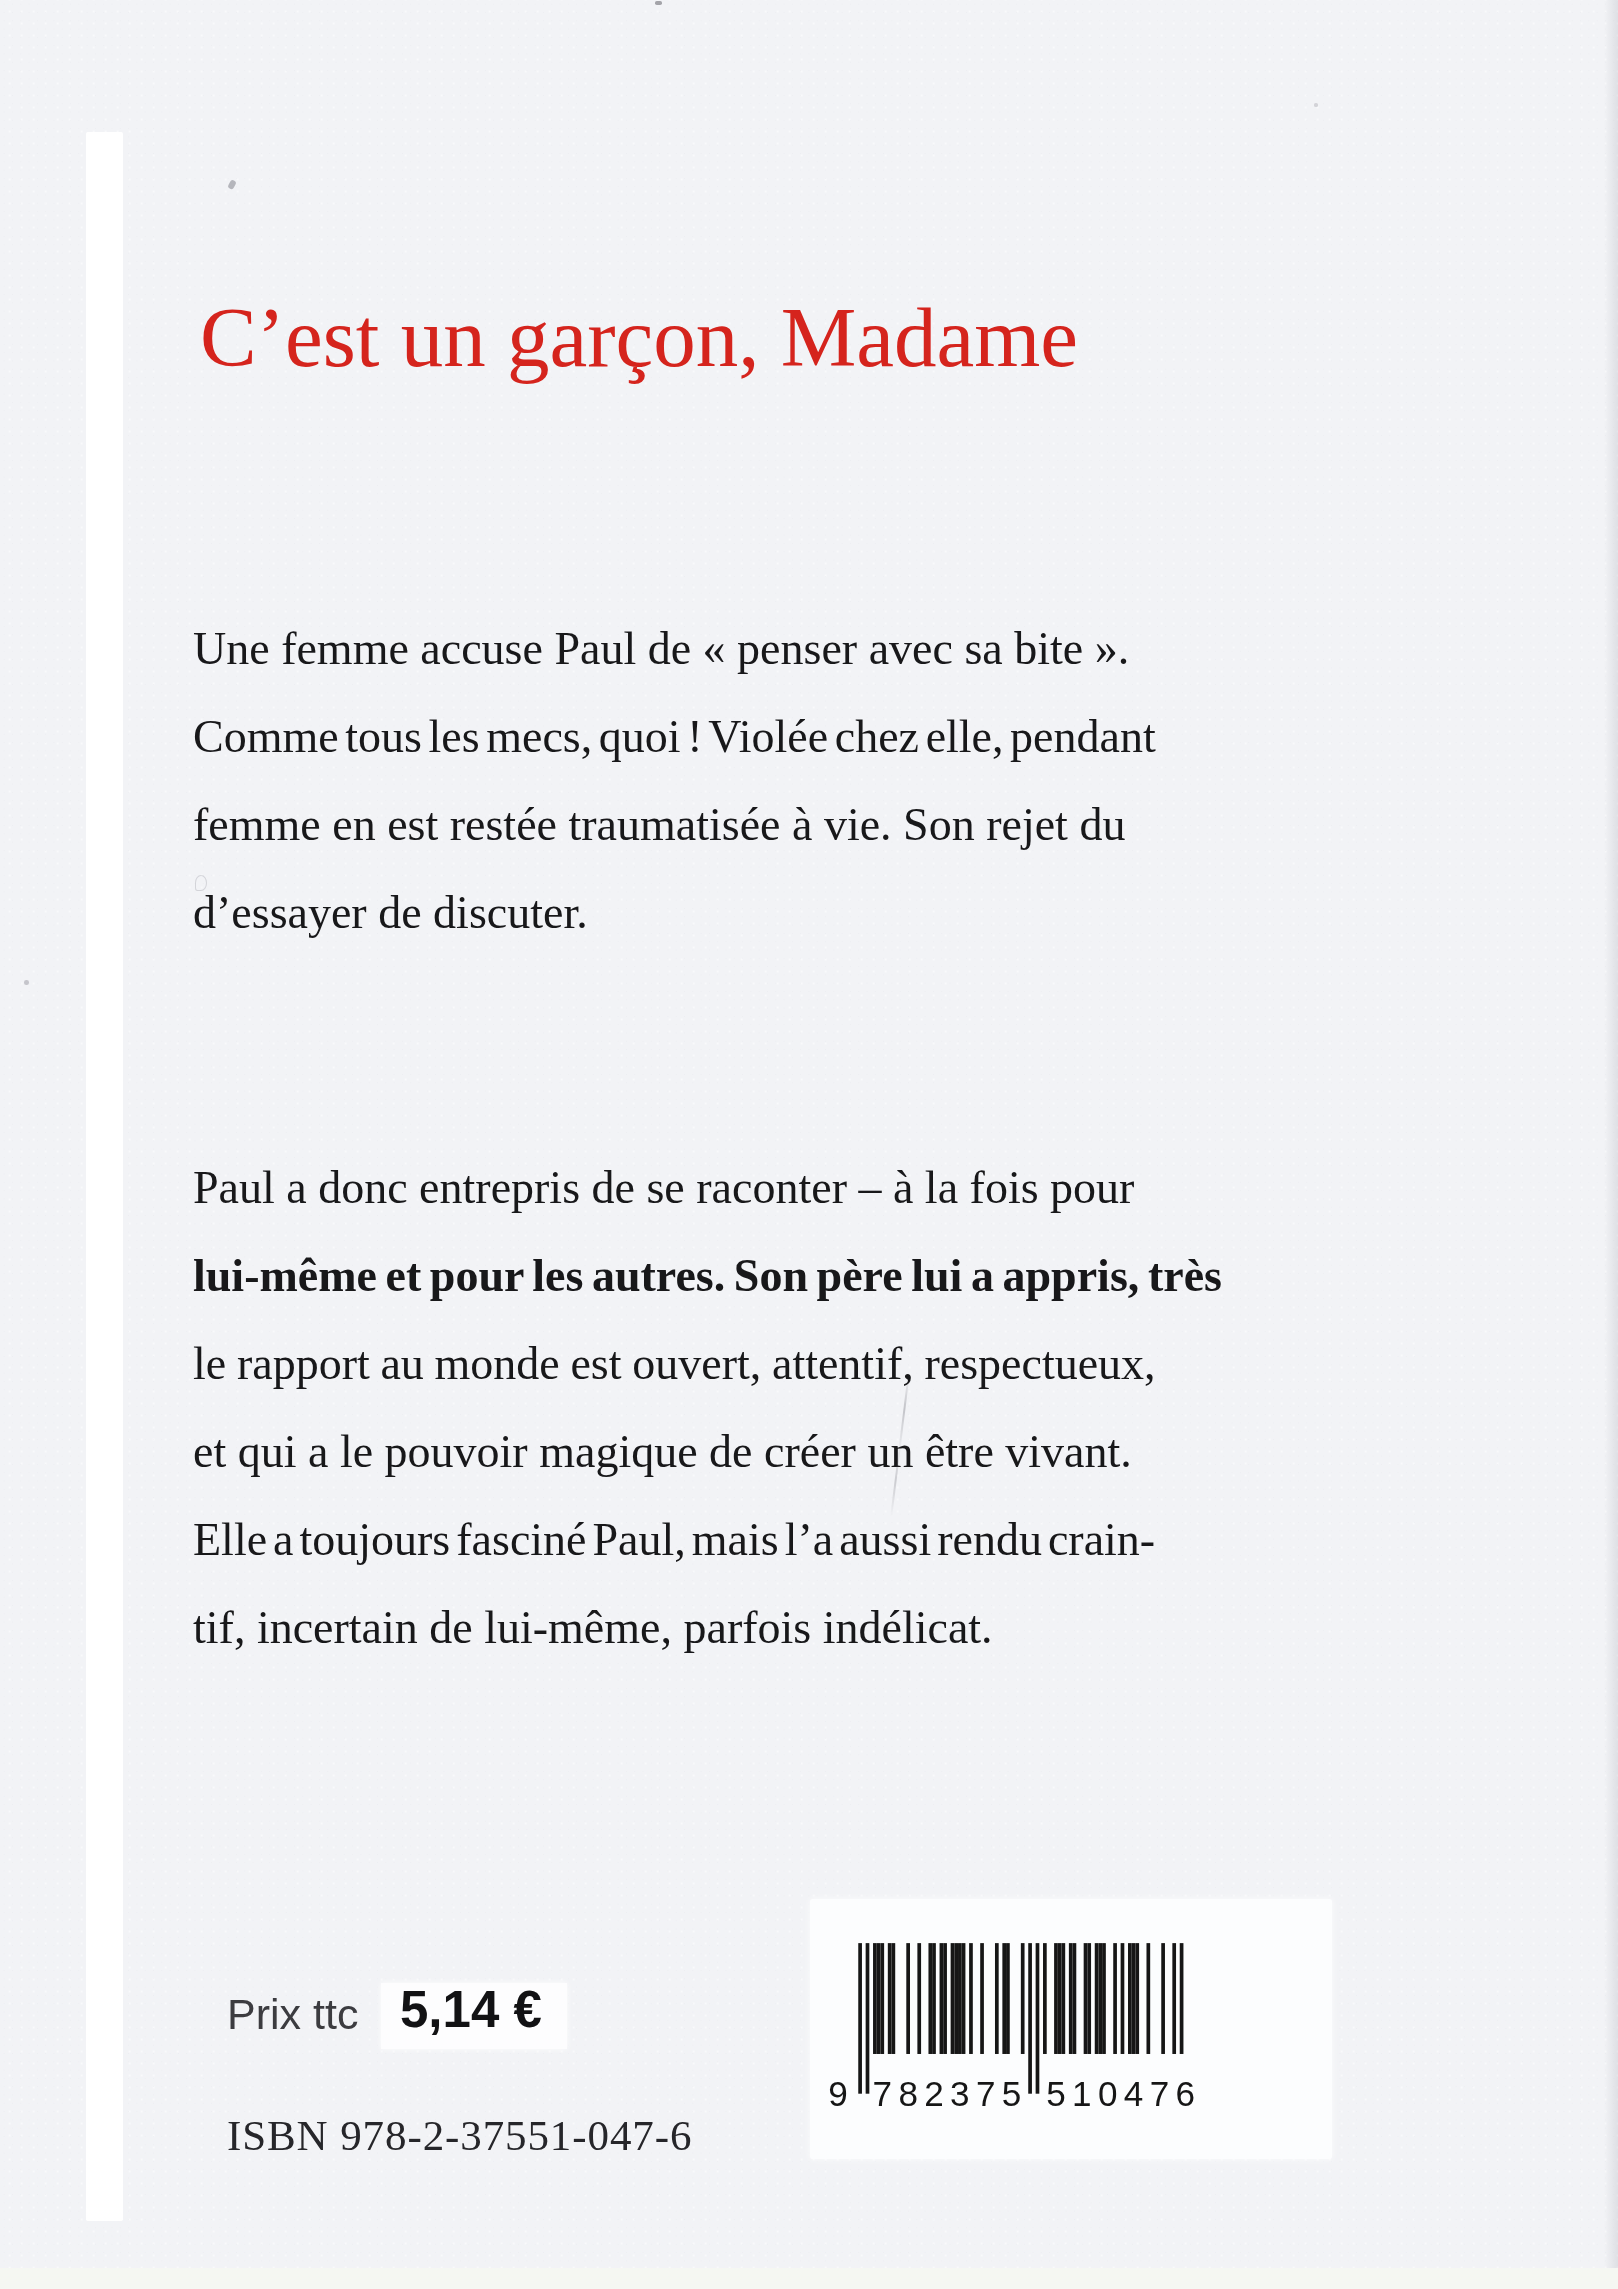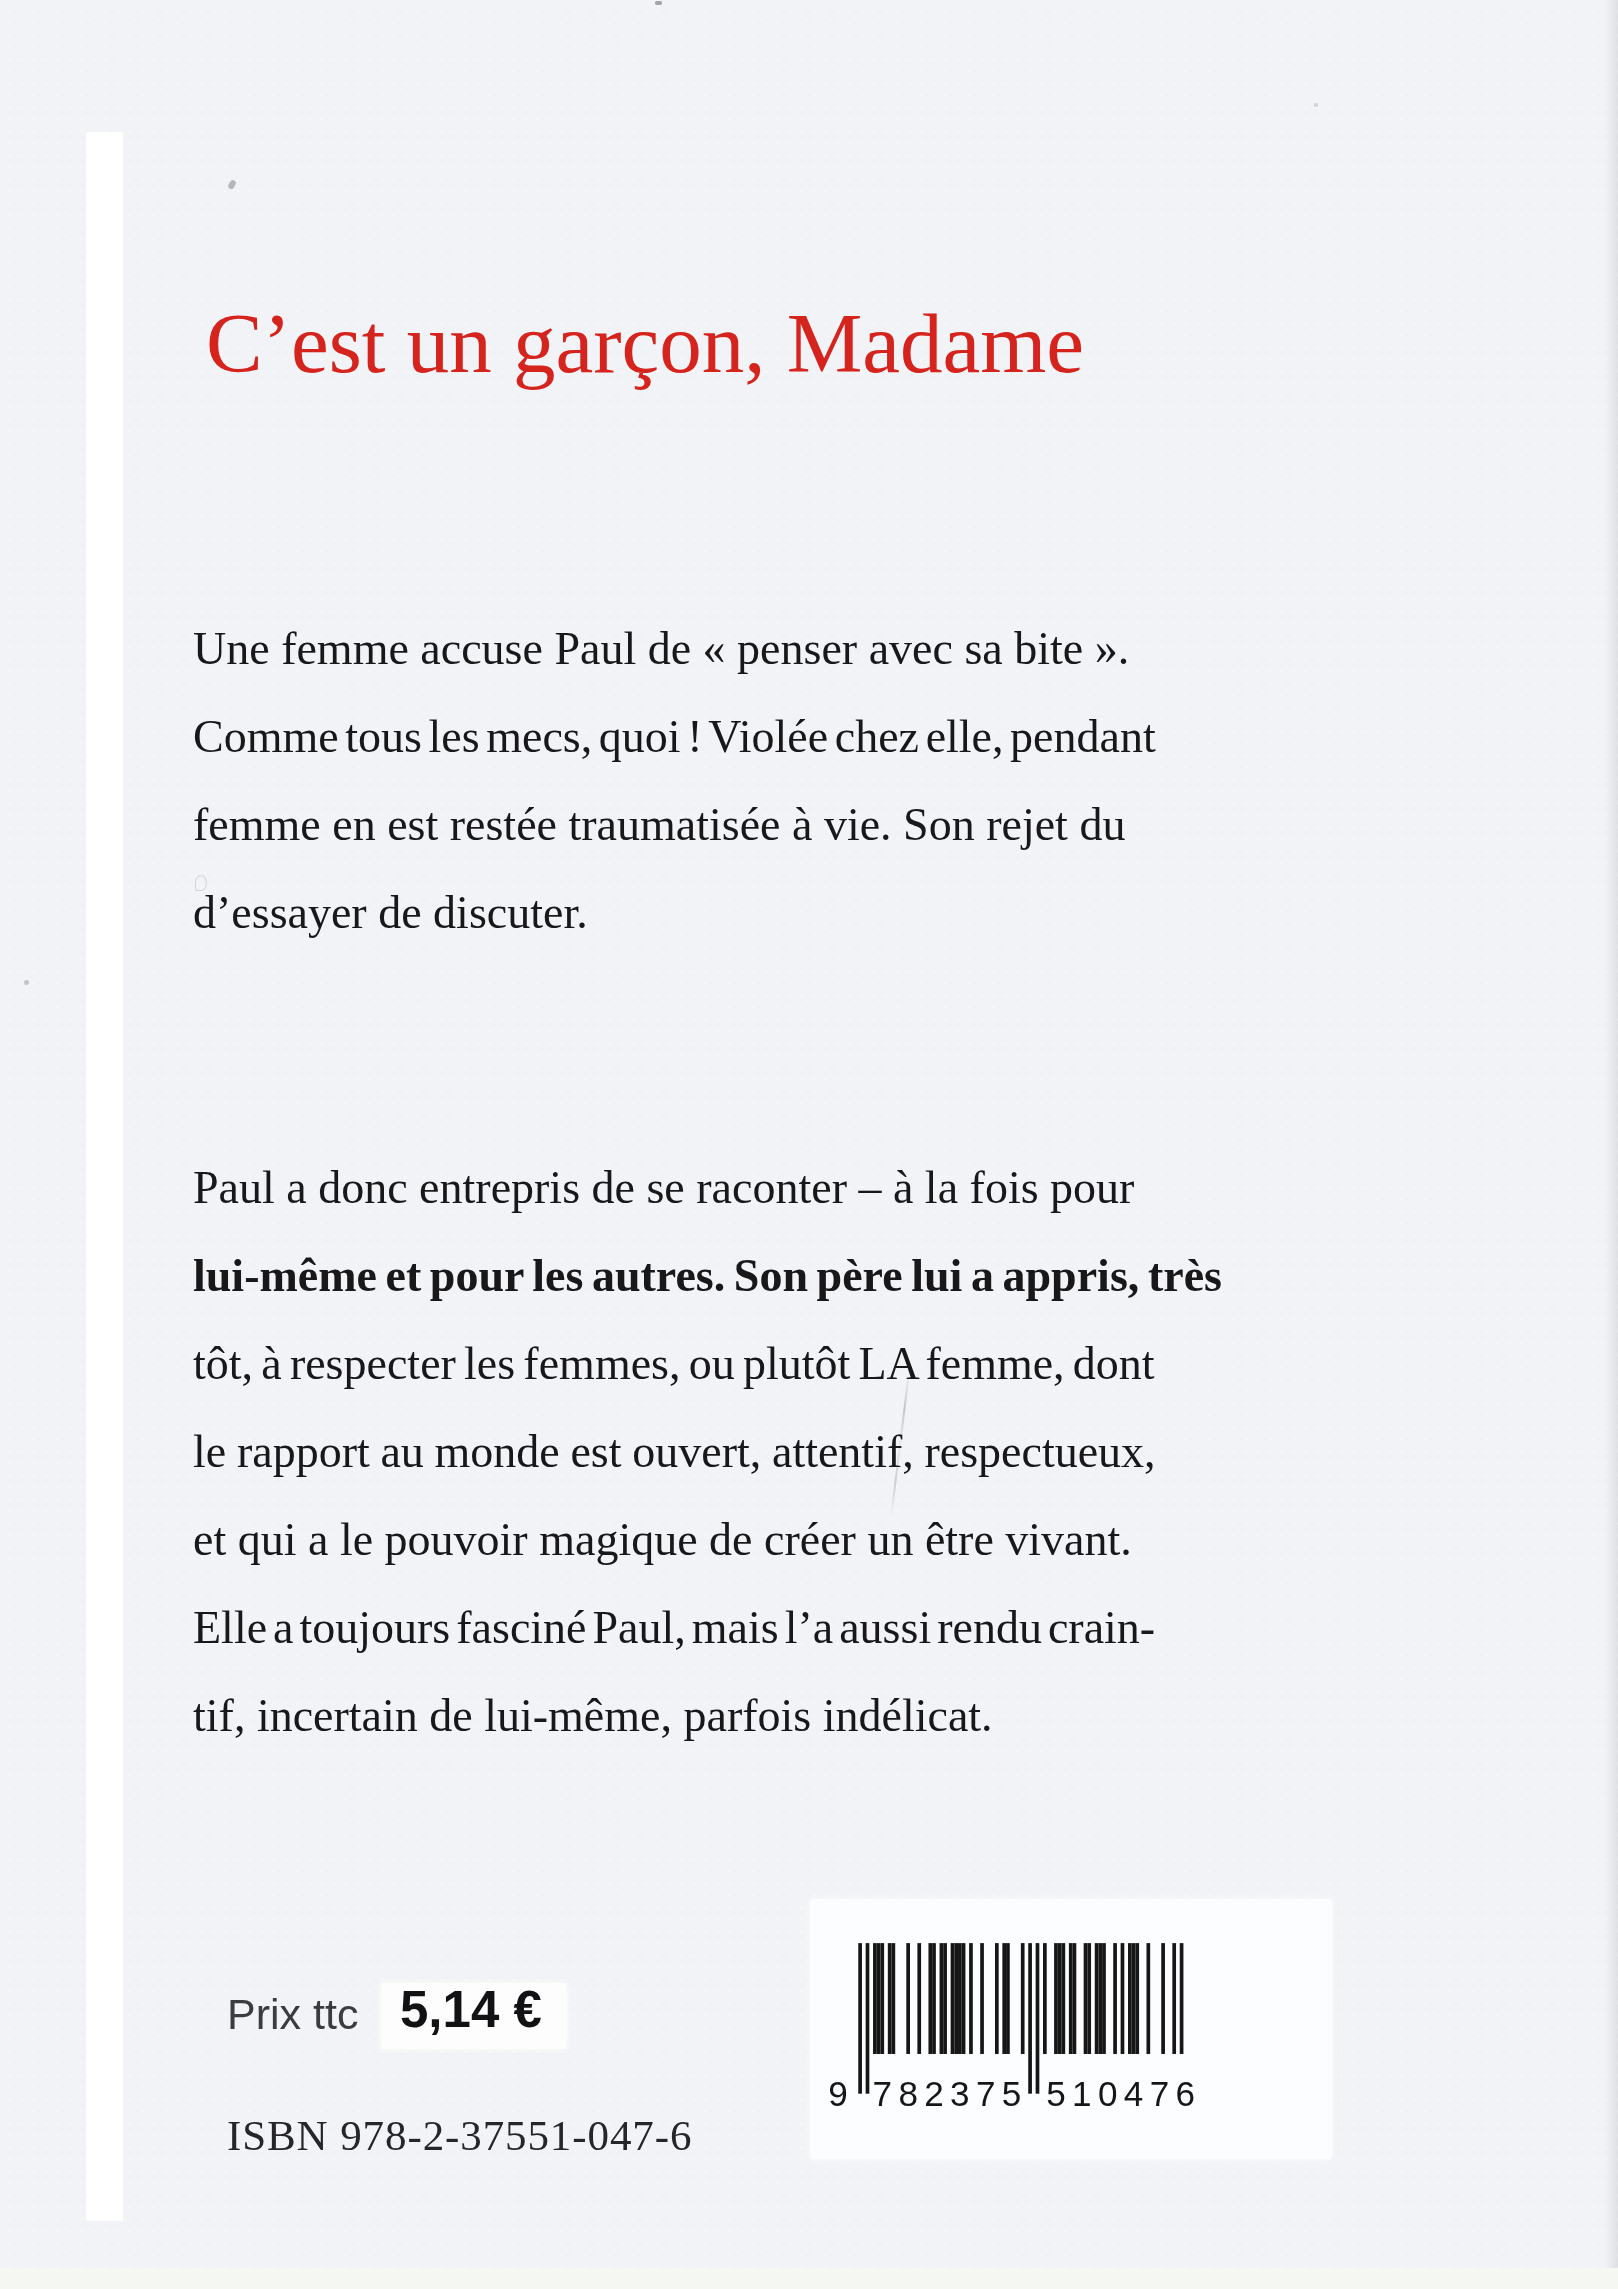--- a/index.html
+++ b/index.html
@@ -22,21 +22,21 @@
   }
   .edge-right{
     position:absolute;right:0;top:0;width:14.8px;height:100%;
     background:linear-gradient(to right, rgba(0,0,0,0), rgba(90,95,110,0.14));
   }
   .edge-bottom{
     position:absolute;left:0;bottom:0;width:100%;height:22px;
     background:#f5f7f2;
   }
   .title{
-    position:absolute;left:194px;top:289px;margin:12px;
+    position:absolute;left:194px;top:289px;margin:6px;
     font-size:85px;font-weight:400;line-height:1;
     letter-spacing:0px;
     color:#d5241d;
     white-space:nowrap;
   }
   .subtitle{
     position:absolute;left:197px;top:398px;
     font-size:52px;font-style:italic;line-height:1;
     color:#1b1b1d;
     white-space:nowrap;
@@ -101,21 +101,20 @@
 
   <div class="para p1">
       <div class="pline" style="word-spacing: 0px;">Une femme accuse Paul de « penser avec sa bite ».</div>
       <div class="pline" style="word-spacing: -4.9px;">Comme tous les mecs, quoi ! Violée chez elle, pendant</div>
       <div class="pline" style="word-spacing: 0px;">femme en est restée traumatisée à vie. Son rejet du</div>
       <div class="pline last">d’essayer de discuter.</div>
     </div>
   <div class="para p2">
       <div class="pline" style="word-spacing: 0px;">Paul a donc entrepris de se raconter – à la fois pour</div>
       <div class="pline" style="word-spacing: -2.9px; font-weight: bold;">lui-même et pour les autres. Son père lui a appris, très</div>
-      <div class="pline" style="word-spacing: -3.3px;">tôt, à respecter les femmes, ou plutôt LA femme, dont</div>
       <div class="pline" style="word-spacing: -0.8px;">le rapport au monde est ouvert, attentif, respectueux,</div>
       <div class="pline" style="word-spacing: 0px;">et qui a le pouvoir magique de créer un être vivant.</div>
       <div class="pline" style="word-spacing: -5.5px;">Elle a toujours fasciné Paul, mais l’a aussi rendu crain-</div>
       <div class="pline last">tif, incertain de lui-même, parfois indélicat.</div>
     </div>
 
   <div class="price-patch"></div>
   <span class="price-label">Prix ttc</span>
   <span class="price-value">5,14 €</span>
   <div class="isbn">ISBN 978-2-37551-047-6</div>

